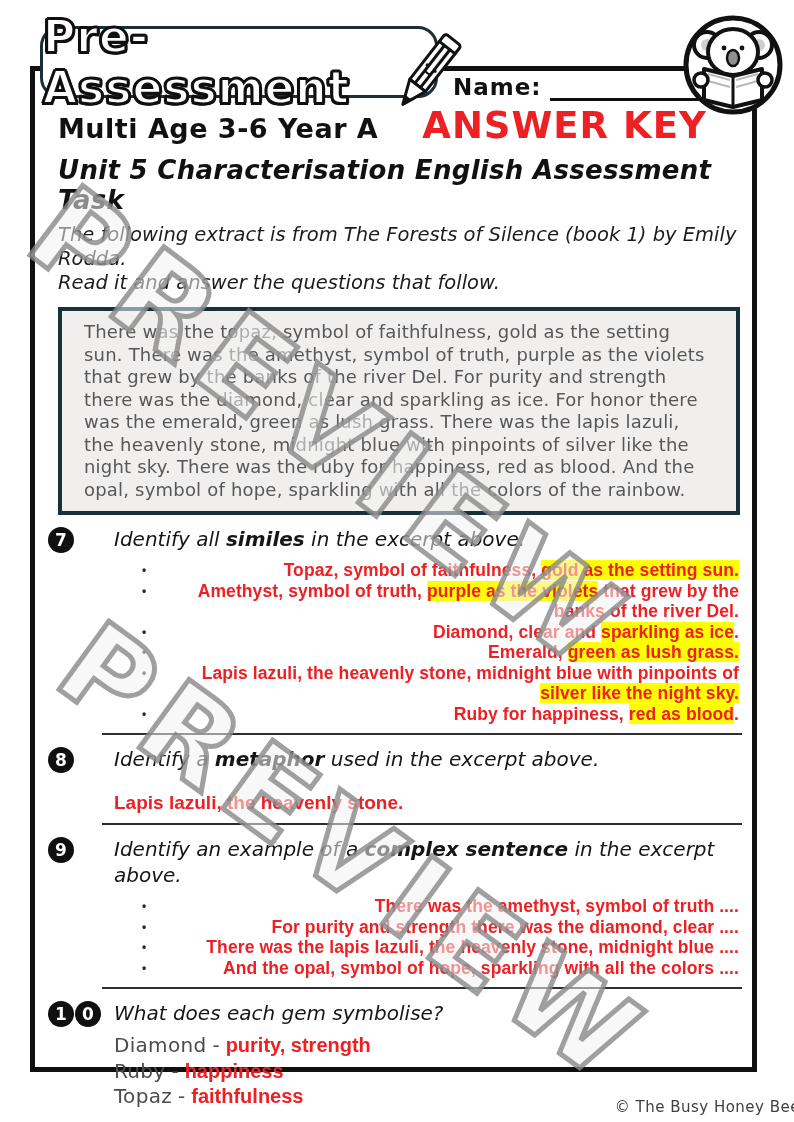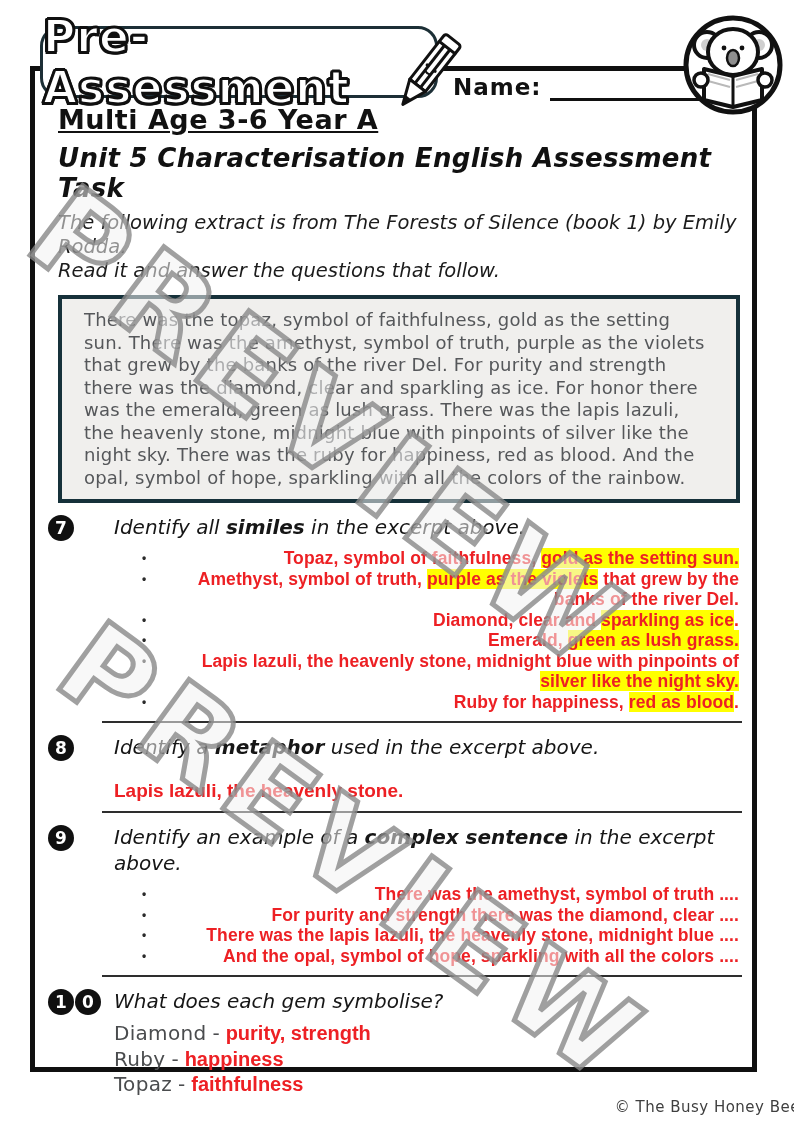--- a/index.html
+++ b/index.html
@@ -16,21 +16,21 @@
                text-shadow:2px 0 0 #101010,-2px 0 0 #101010,0 2px 0 #101010,0 -2px 0 #101010,
                            1.5px 1.5px 0 #101010,-1.5px 1.5px 0 #101010,1.5px -1.5px 0 #101010,-1.5px -1.5px 0 #101010;}
   .pencil{position:absolute;left:388px;top:28px;z-index:4;}
   .koala{position:absolute;left:682px;top:14px;z-index:3;}
   
   .name-row{position:absolute;left:453px;top:74px;z-index:2;font-size:23px;font-weight:700;
             letter-spacing:1px;color:#111;display:flex;}
   .name-line{display:inline-block;width:172px;border-bottom:3.5px solid #101010;height:24px;margin-left:8px;}
   
   .content{position:absolute;left:58px;top:100px;width:700px;z-index:2;}
-  .course-row{display:flex;align-items:baseline;margin-top:4px;text-decoration:underline;}
+  .course-row{display:flex;align-items:baseline;margin-top:4px;}
   .course{font-size:27px;font-weight:700;letter-spacing:0.5px;}
   .answer-key{font-size:37px;font-weight:700;color:#ed2024;margin-left:44px;letter-spacing:1px;}
   .unit-title{font-size:26px;font-weight:700;margin-top:8px;letter-spacing:0.3px;font-style:italic;}
   .instructions{margin-top:8px;font-style:italic;font-size:19.5px;line-height:24px;color:#1c1c1c;}
   .excerpt-box{margin-top:12px;margin-right:18px;background:#f0efed;border:4px solid #16313a;
                padding:10px 22px;box-sizing:border-box;}
   .excerpt-text{font-size:18px;line-height:22.5px;color:#55575a;letter-spacing:0.2px;}
   
   .divider{border-top:2px solid #2e2e2e;margin:9px 0 0 44px;width:640px;}
   .q-row{display:grid;grid-template-columns:66px 1fr;margin-left:-10px;margin-top:11px;}
@@ -103,20 +103,21 @@
   </svg>
 
   <div class="name-row">
     <span>Name:</span>
     <span class="name-line"></span>
   </div>
 
   <div class="content">
     <div class="course-row">
       <span class="course">Multi Age 3-6 Year A</span>
+      <span class="answer-key">ANSWER KEY</span>
     </div>
     <div class="unit-title">Unit 5 Characterisation English Assessment Task</div>
     <div class="instructions">
       <div>The following extract is from The Forests of Silence (book 1) by Emily Rodda.</div>
       <div>Read it and answer the questions that follow.</div>
     </div>
     <div class="excerpt-box">
       <div class="excerpt-text">There was the topaz, symbol of faithfulness, gold as the setting sun. There was the amethyst, symbol of truth, purple as the violets that grew by the banks of the river Del. For purity and strength there was the diamond, clear and sparkling as ice. For honor there was the emerald, green as lush grass. There was the lapis lazuli, the heavenly stone, midnight blue with pinpoints of silver like the night sky. There was the ruby for happiness, red as blood. And the opal, symbol of hope, sparkling with all the colors of the rainbow.</div>
     </div>
     <div>

